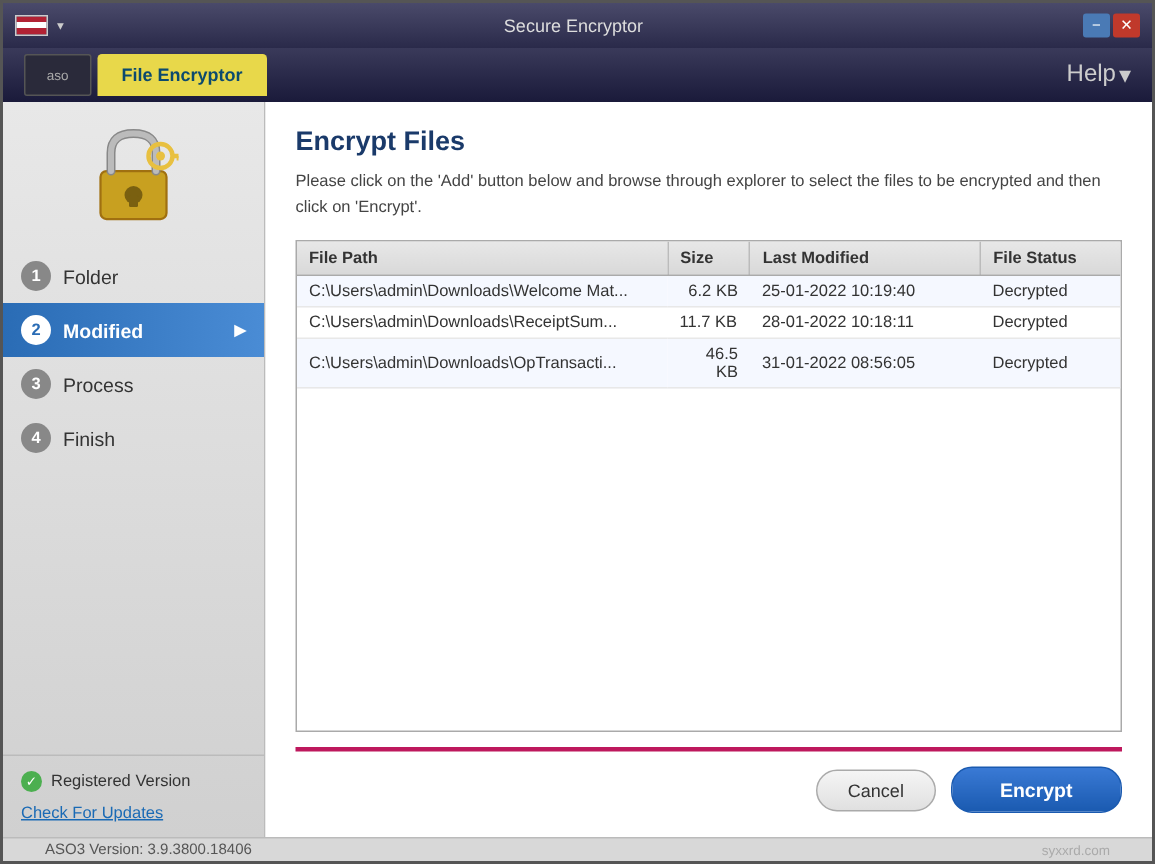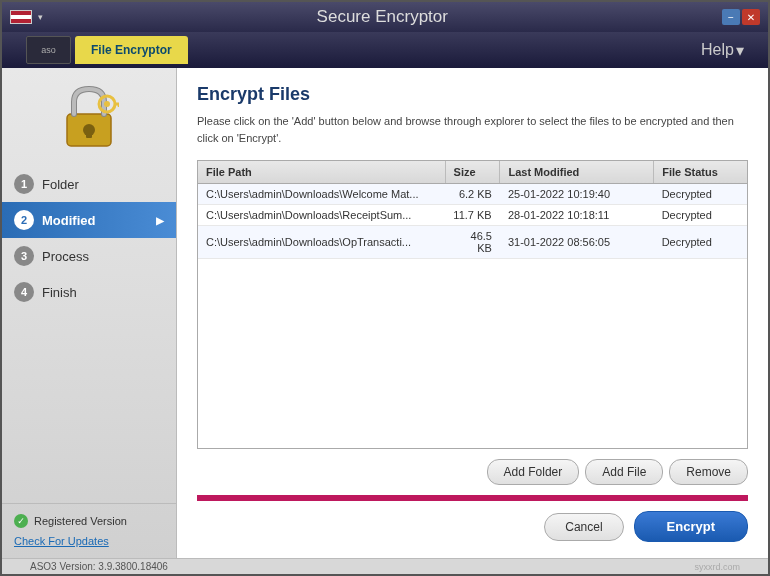--- a/index.html
+++ b/index.html
@@ -42,21 +42,21 @@
       width: 22px;
       height: 14px;
       background: linear-gradient(to bottom, #B22234 33%, white 33%, white 66%, #B22234 66%);
       border: 1px solid #ccc;
       position: relative;
       display: flex;
       align-items: center;
     }
 
     .titlebar-title {
-      font-size: 17px;
+      font-size: 12px;
       color: #ddd;
       flex: 1;
       text-align: center;
     }
 
     .titlebar-controls {
       display: flex;
       gap: 2px;
     }
 
@@ -74,21 +74,21 @@
 
     .titlebar-btn.min { background: #4a7ab5; }
     .titlebar-btn.close { background: #c0392b; }
 
     
     .menubar {
       background: linear-gradient(to bottom, #3a3a5a, #1a1a3a);
       height: 36px;
       display: flex;
       align-items: center;
-      padding: 0 24px;
+      padding: 0 14px;
       gap: 4px;
     }
 
     .brand-logo {
       width: 45px;
       height: 28px;
       background: #2a2a3a;
       border: 1px solid #555;
       display: flex;
       align-items: center;
@@ -315,21 +315,21 @@
       background: linear-gradient(to bottom, #f5f5f5, #e0e0e0);
       color: #333;
     }
 
     
     .action-row {
       display: flex;
       justify-content: flex-end;
       align-items: center;
       gap: 10px;
-      border-top: 6px solid #be185d;
+      border-top: 3px solid #be185d;
       padding-top: 10px;
     }
 
     .btn-cancel {
       padding: 6px 20px;
       border: 1px solid #aaa;
       border-radius: 14px;
       cursor: pointer;
       font-size: 12px;
       background: linear-gradient(to bottom, #f5f5f5, #e0e0e0);
@@ -441,39 +441,34 @@
           </thead>
           <tbody id="file-table-body">
           <tr>
                 <td>C:\Users\admin\Downloads\Welcome Mat...</td>
                 <td style="text-align: right;">6.2 KB</td>
                 <td>25-01-2022 10:19:40</td>
                 <td>Decrypted</td>
               </tr>
               <tr>
                 <td>C:\Users\admin\Downloads\ReceiptSum...</td>
-                <td style="text-align: center;">11.7 KB</td>
+                <td style="text-align: left;">11.7 KB</td>
                 <td>28-01-2022 10:18:11</td>
                 <td>Decrypted</td>
               </tr>
               <tr>
                 <td>C:\Users\admin\Downloads\OpTransacti...</td>
                 <td style="text-align: right;">46.5 KB</td>
                 <td>31-01-2022 08:56:05</td>
                 <td>Decrypted</td>
               </tr>
             </tbody>
         </table>
       </div>
 
-      <div class="btn-row">
-        <button class="btn">Add Folder</button>
-        <button class="btn">Add File</button>
-        <button class="btn">Remove</button>
-      </div>
 
       <div class="action-row">
         <button class="btn-cancel">Cancel</button>
         <button class="btn-encrypt">Encrypt</button>
       </div>
 
     </div>
 
   </div>
 

